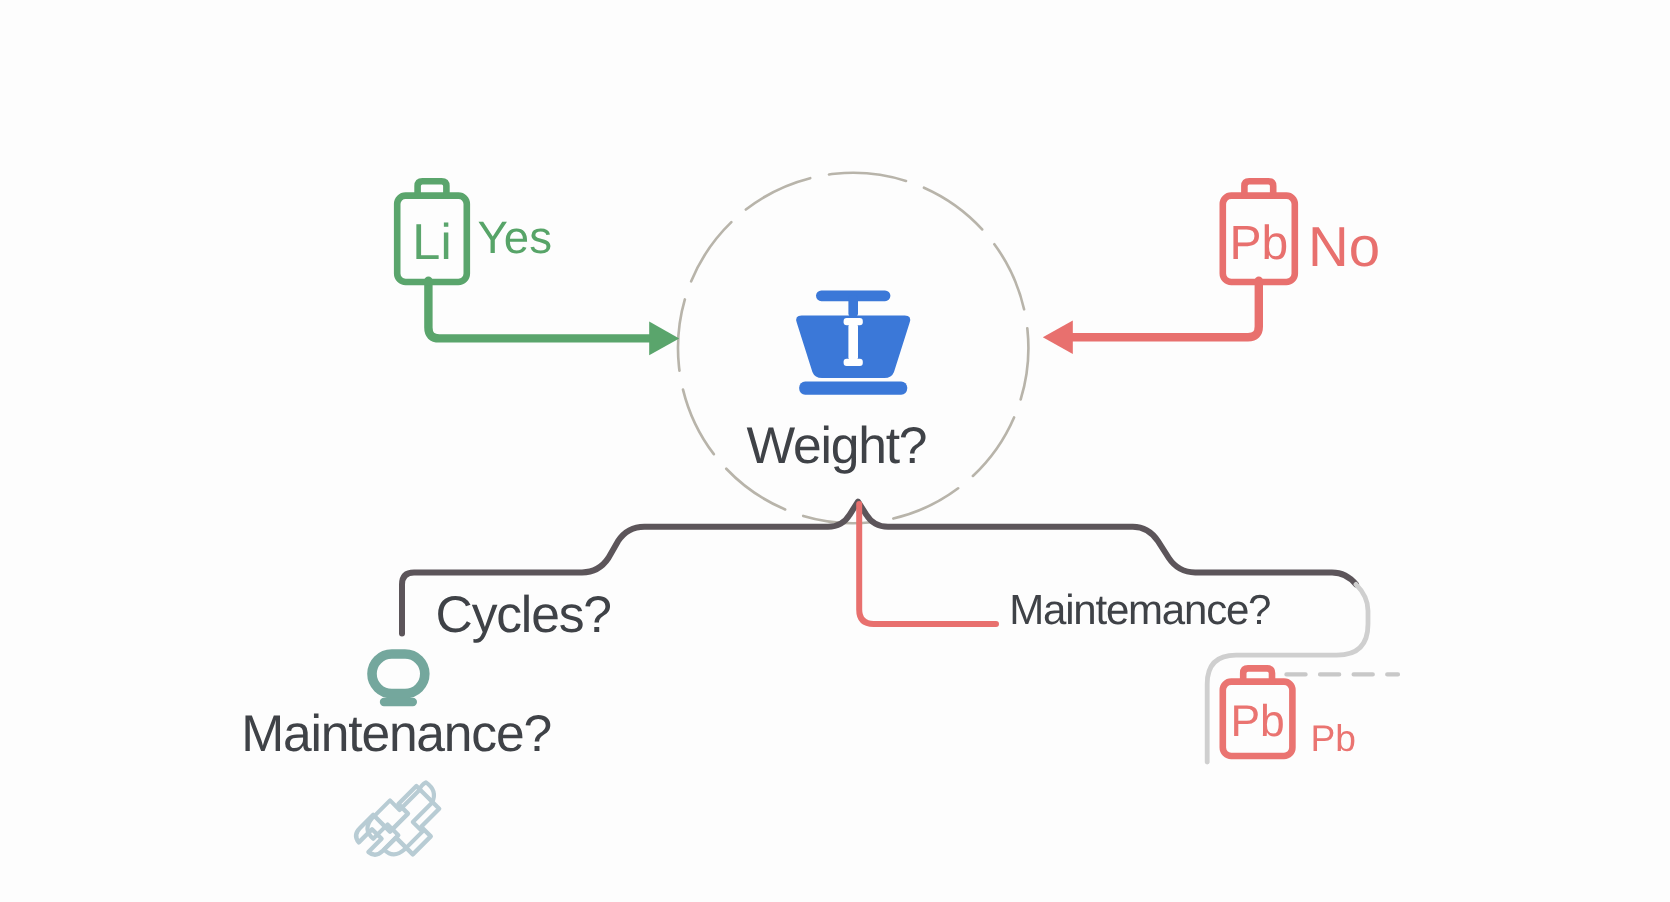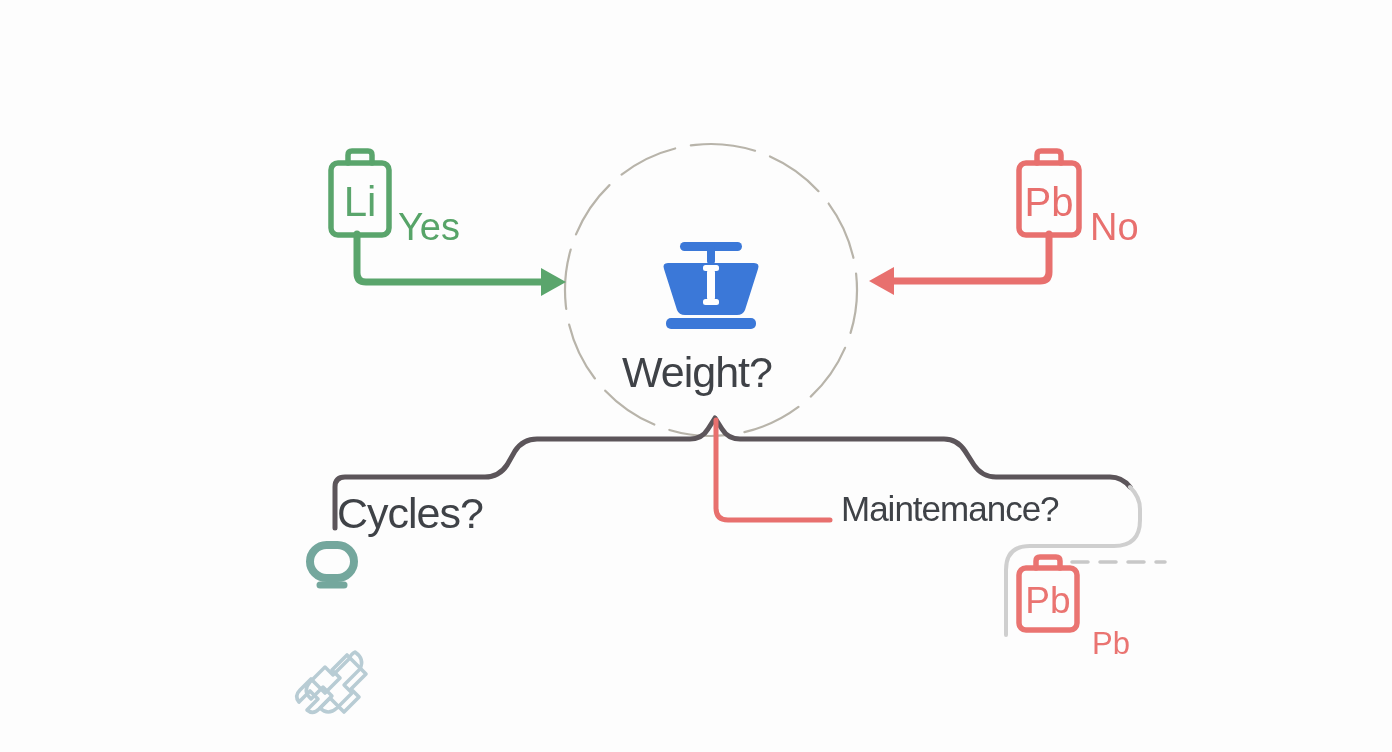--- a/index.html
+++ b/index.html
@@ -33,33 +33,33 @@
     font-weight: 400;
     color: #3f4247;
     white-space: nowrap;
     letter-spacing: -0.5px;
   }
   .small-label {
     position: absolute;
     font-family: "Liberation Sans", sans-serif;
     font-weight: 500;
     white-space: nowrap;
-    margin-top: 28px;
   }
   #label-weight {
     left: 622px;
     top: 348px;
     font-size: 43px;
     letter-spacing: -1px;
   }
   #label-cycles {
     left: 337px;
     top: 489px;
     font-size: 43px;
     letter-spacing: -1px;
+    padding-left: 26px;
   }
   #label-maint-left {
     left: 201px;
     top: 588px;
     font-size: 43px;
     letter-spacing: -1px;
   }
   #label-maint-right {
     left: 841px;
     top: 489px;
@@ -69,21 +69,21 @@
   #label-yes {
     left: 398px;
     top: 178px;
     font-size: 38px;
     color: #57a468;
     font-weight: 400;
   }
   #label-no {
     left: 1090px;
     top: 178px;
-    font-size: 38px;
+    font-size: 47px;
     color: #e8706e;
     font-weight: 400;
   }
   #label-pb-small {
     left: 1092px;
     top: 598px;
     font-size: 31px;
     color: #ea7471;
     font-weight: 400;
   }
@@ -175,20 +175,21 @@
       <path d="M 355 652 Q 365 659 360 669 L 344 685 L 352 693 L 337 708
                Q 328 716 320 708 L 332 696 L 323 687 L 311 699
                Q 302 691 310 682 L 325 667 L 333 675 L 349 659 Q 351 654 355 652 Z"></path>
     </g>
   </svg>
 
   <div class="node-label" id="label-weight">Weight?</div>
 
   <div class="node-label" id="label-cycles">Cycles?</div>
 
+  <div class="node-label" id="label-maint-left">Maintenance?</div>
 
   <div class="node-label" id="label-maint-right">Maintemance?</div>
 
   <div class="small-label" id="label-yes">Yes</div>
 
   <div class="small-label" id="label-no">No</div>
 
   <div class="small-label" id="label-pb-small">Pb</div>
 
 </div>

